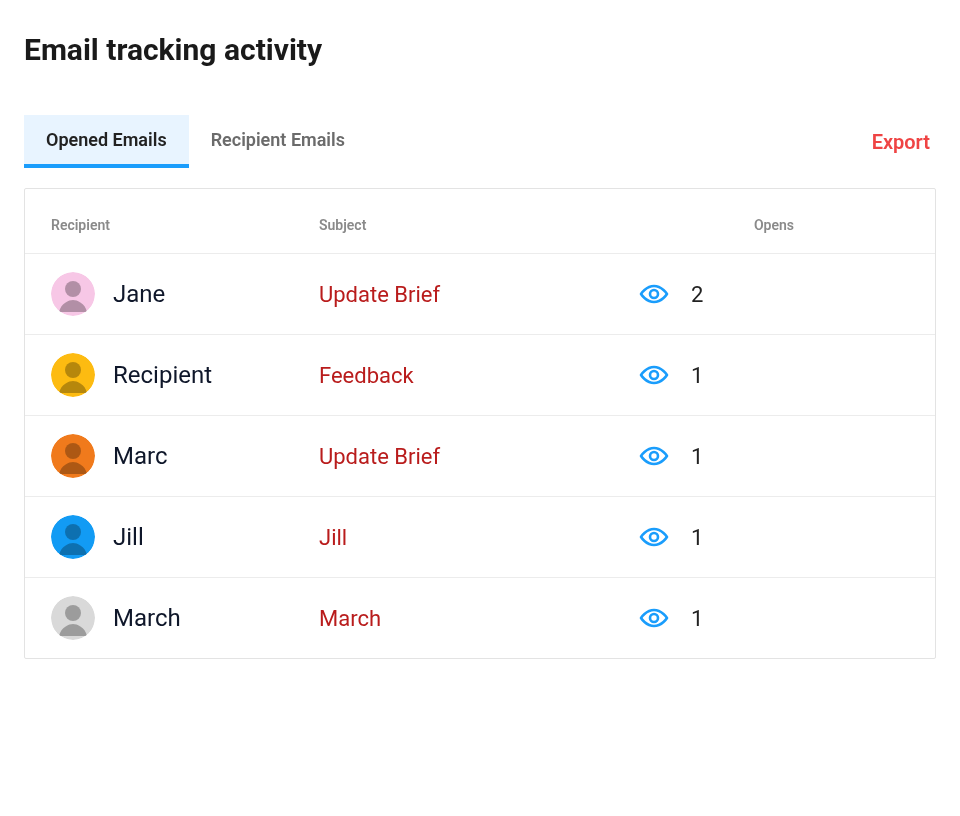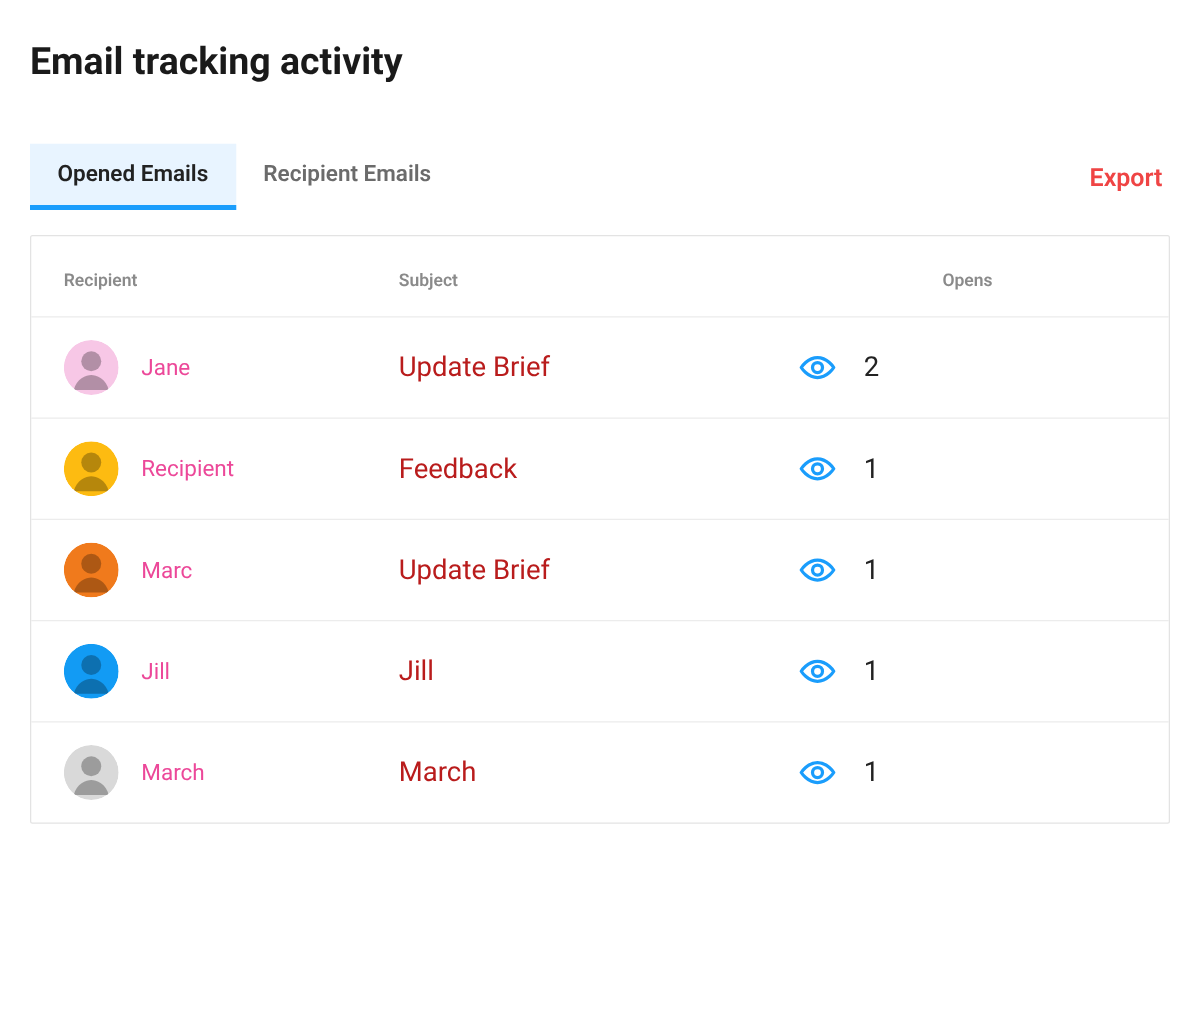--- a/index.html
+++ b/index.html
@@ -14,21 +14,21 @@
   .table-card { border: 1px solid #e3e3e3; border-radius: 2px; }
   .thead { display: flex; padding: 28px 26px 20px; }
   .th { font-size: 14px; font-weight: 600; color: #8a8a8a; }
   .col-recip { flex: 0 0 268px; }
   .col-subj  { flex: 0 0 320px; }
   .col-opens { flex: 1 1 auto; text-align: center; }
   .row { display: flex; align-items: center; padding: 18px 26px; border-top: 1px solid #ececec; }
   .recipient { display: flex; align-items: center; gap: 18px; }
   .avatar { width: 44px; height: 44px; border-radius: 50%; display: flex; align-items: center; justify-content: center; color: #333; font-weight: 600; font-size: 18px; overflow: hidden; }
   .avatar svg { width: 44px; height: 44px; display:block; }
-  .name { font-size: 18px; color: #ec4899; }
+  .name { font-size: 24px; color: #0f172a; }
   .subject { font-size: 22px; color: #b91c1c; }
   .opens-cell { display: flex; align-items: center; gap: 22px; }
   .eye-icon { width: 30px; height: 20px; display: inline-flex; align-items: center; justify-content: center; }
   .eye-icon svg { width: 30px; height: 20px; display:block; }
   .opens-count { font-size: 22px; color: #222; }
 </style>
 </head>
 <body>
 
 <div class="page">

